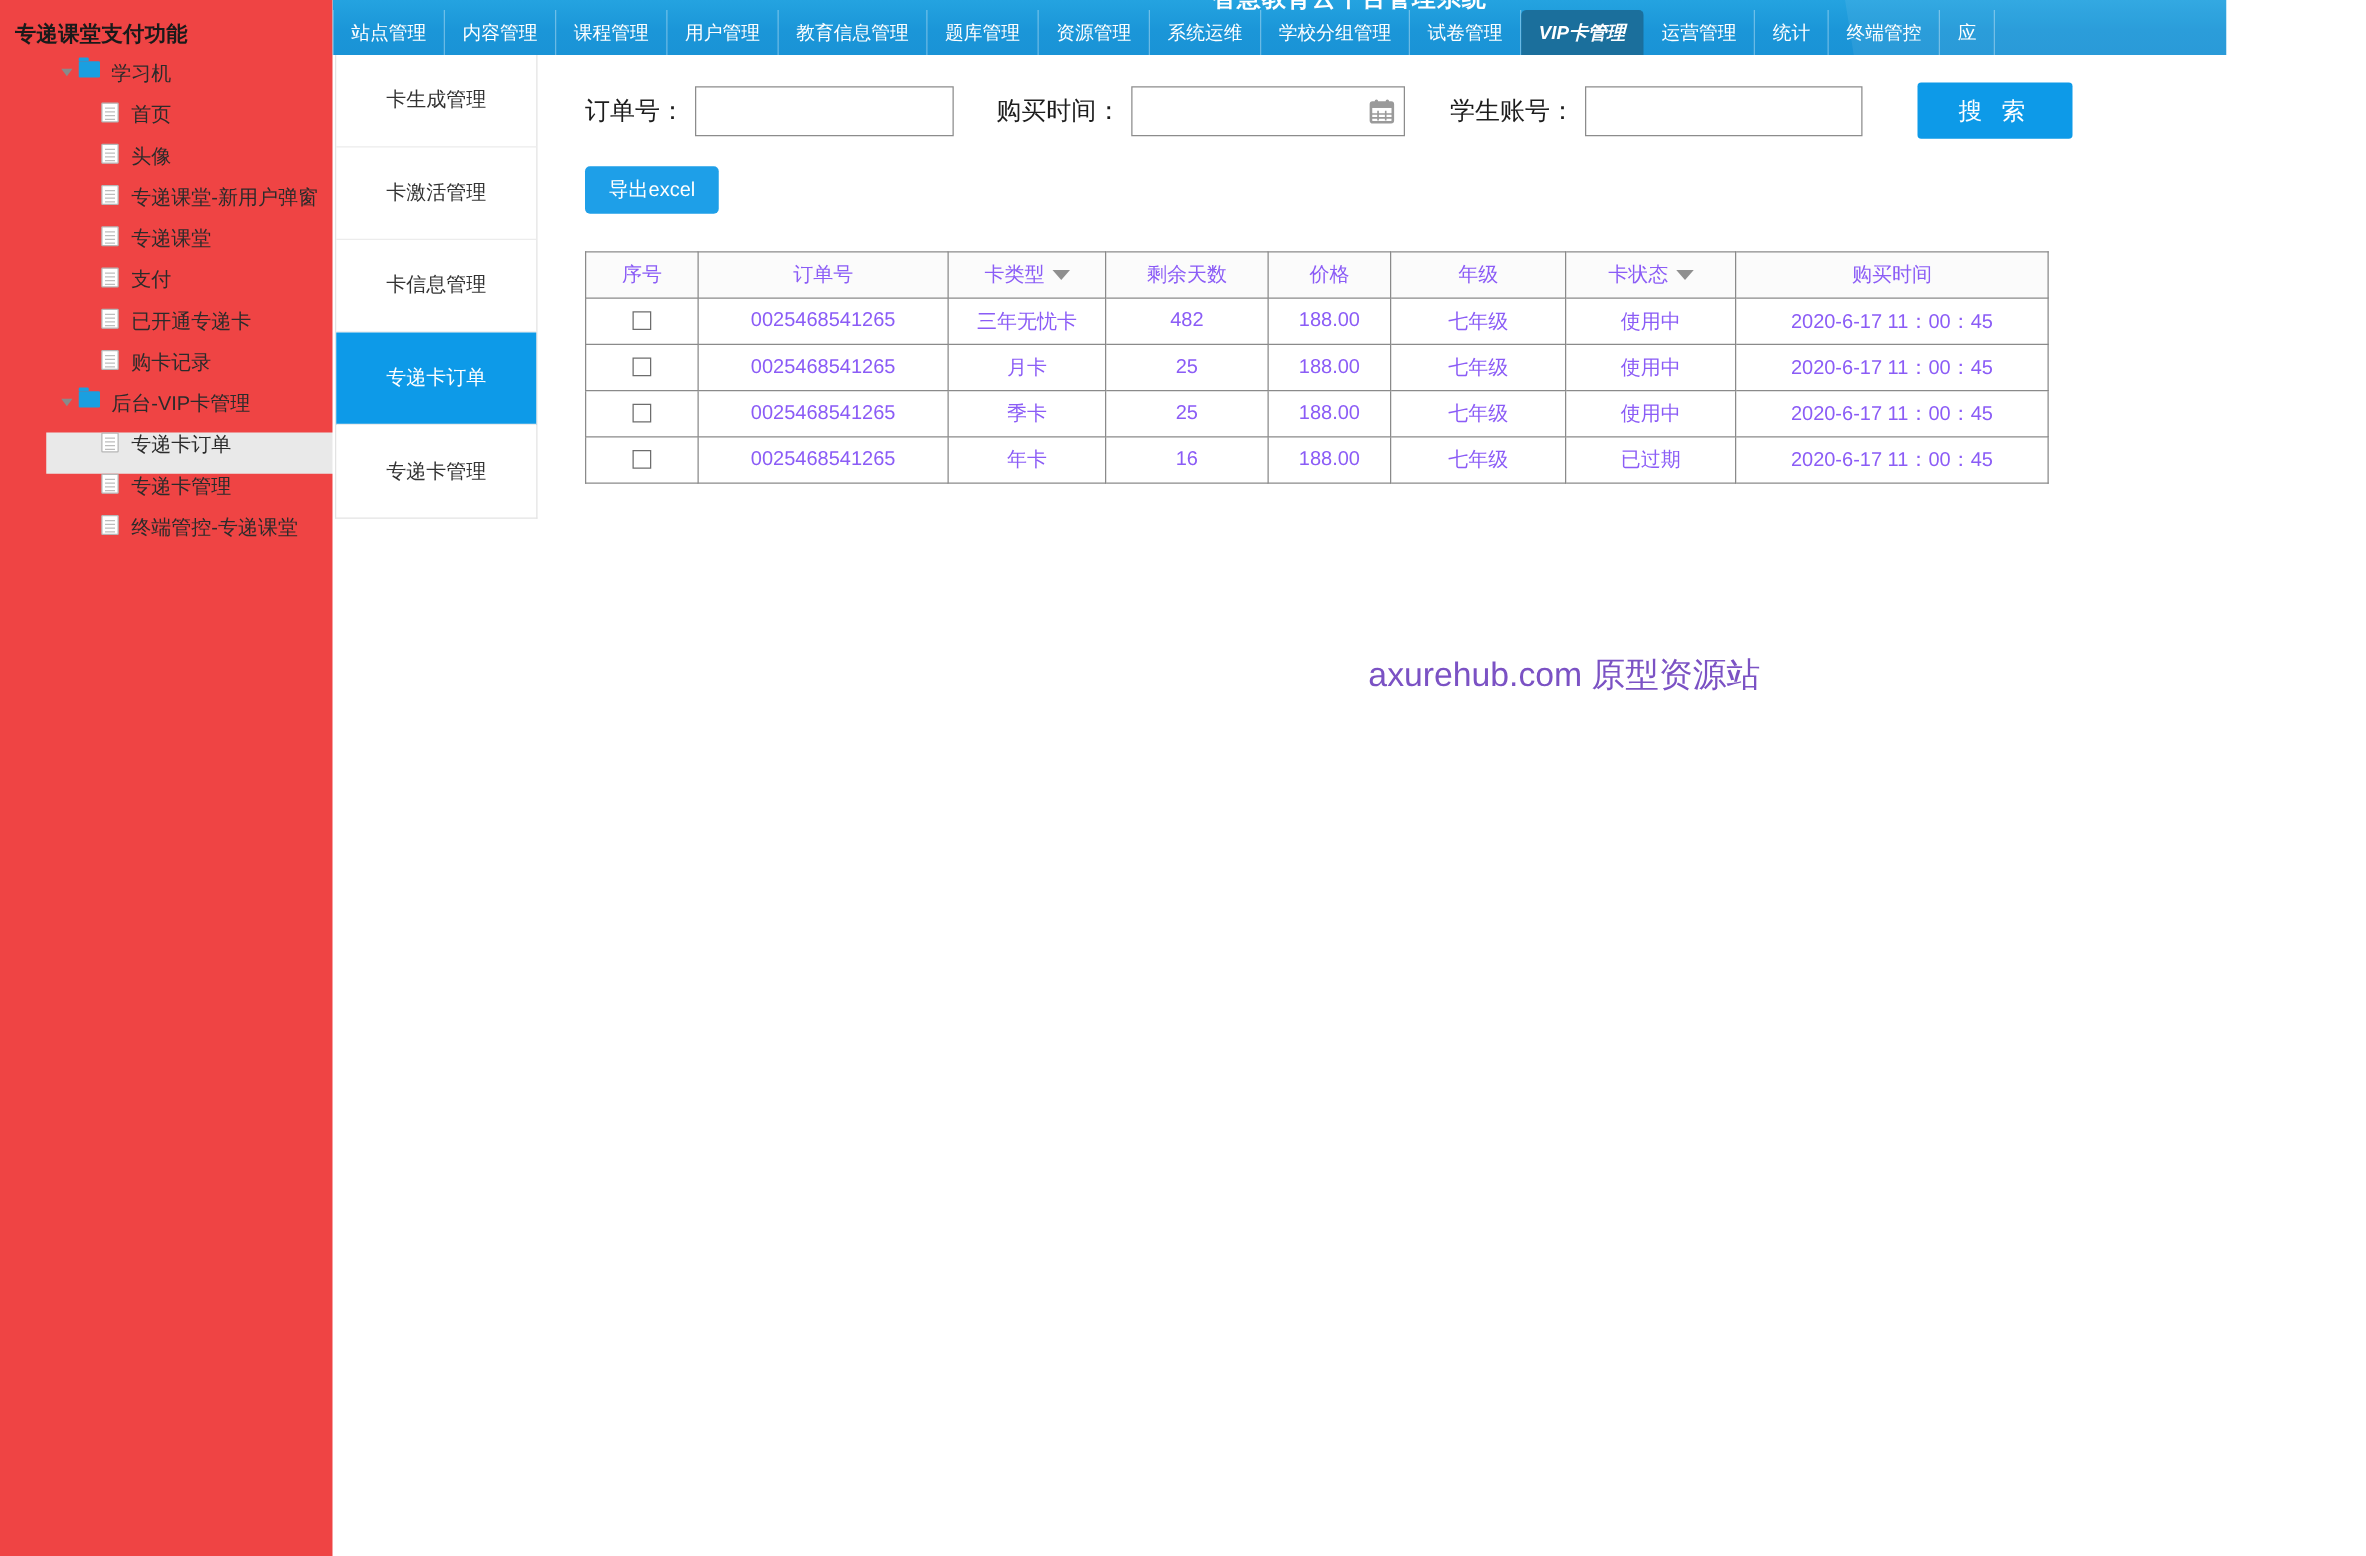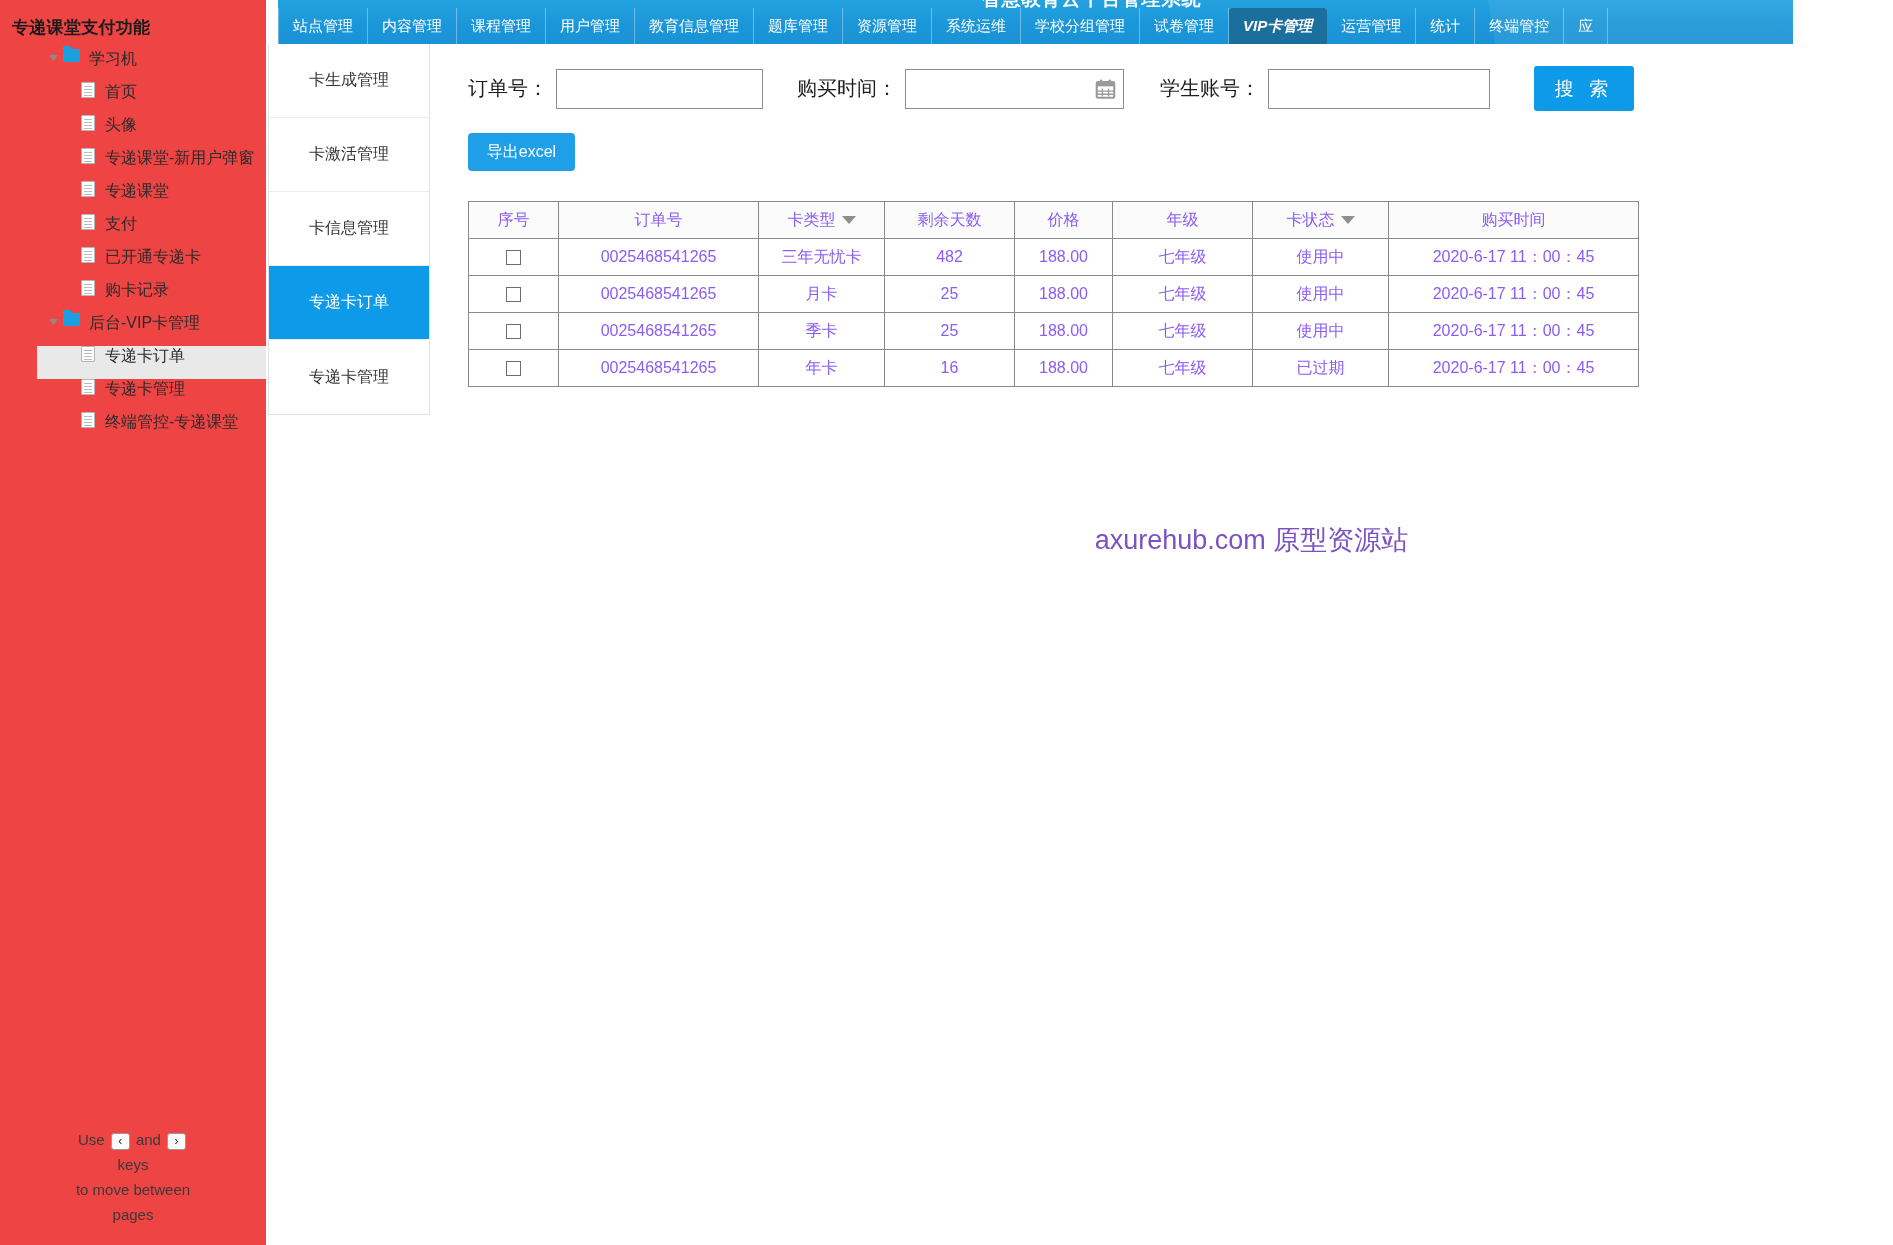--- a/index.html
+++ b/index.html
@@ -74,21 +74,20 @@
   .app {
     position: absolute; left: 266px; top: 0;
     width: 1627px; height: 1245px; background: #fff; overflow: hidden;
   }
 
   
   .banner {
     position: absolute; left: 0; top: 0; width: 1515px; height: 44px;
     background: linear-gradient(180deg, #24a3e0 0%, #1b96d8 55%, #1a93d6 100%);
     overflow: hidden;
-    margin-left: 12px;
   }
   .banner:after {
     content:""; position:absolute; right:-120px; top:-70px;
     width:420px; height:170px; background: rgba(255,255,255,.07);
     transform: rotate(-9deg);
   }
   .brand {
     position: absolute; left: 0; top: -14px; width: 1627px;
     text-align: center; color: #ffffff; font-size: 19px; font-weight: bold;
     letter-spacing: 1px; white-space: nowrap;
@@ -149,21 +148,21 @@
     width: 21px; height: 21px; pointer-events: none;
   }
   .gap-l { margin-left: 34px; }
   .gap-xl { margin-left: 36px; justify-content: center; }
 
   .btn {
     border: none; cursor: pointer; color: #fff;
     font-family: "Liberation Sans", "DejaVu Sans", sans-serif;
   }
   .btn-search {
-    margin-left: 44px; width: 100px; height: 45px;
+    margin-left: 44px; width: 124px; height: 45px;
     background: #0d9ae8; border-radius: 3px;
     font-size: 19px; letter-spacing: 5px;
   }
   .btn-export {
     margin: 22px 0 0 30px; width: 107px; height: 38px;
     background: #1e9fe8; border-radius: 4px; font-size: 16px;
   }
 
   
   .table-wrap { padding: 30px 0 0 30px; }
@@ -256,31 +255,20 @@
         <div class="node lvl2">
           <span class="page-ico"></span>
           <span>专递卡管理</span>
         </div>
         <div class="node lvl2">
           <span class="page-ico"></span>
           <span>终端管控-专递课堂</span>
         </div>
       </div>
 
-    <div class="sitemap-footer">
-      <div>
-        <span>Use</span>
-        <span class="keycap">‹</span>
-        <span>and</span>
-        <span class="keycap">›</span>
-      </div>
-      <div>keys</div>
-      <div>to move between</div>
-      <div>pages</div>
-    </div>
   </div>
 
   <div class="app">
 
     <div class="banner">
       <div class="brand">智慧教育云平台管理系统</div>
       <div class="navbar" id="navbar">
           <div class="navitem first">
             <span>站点管理</span>
           </div>

